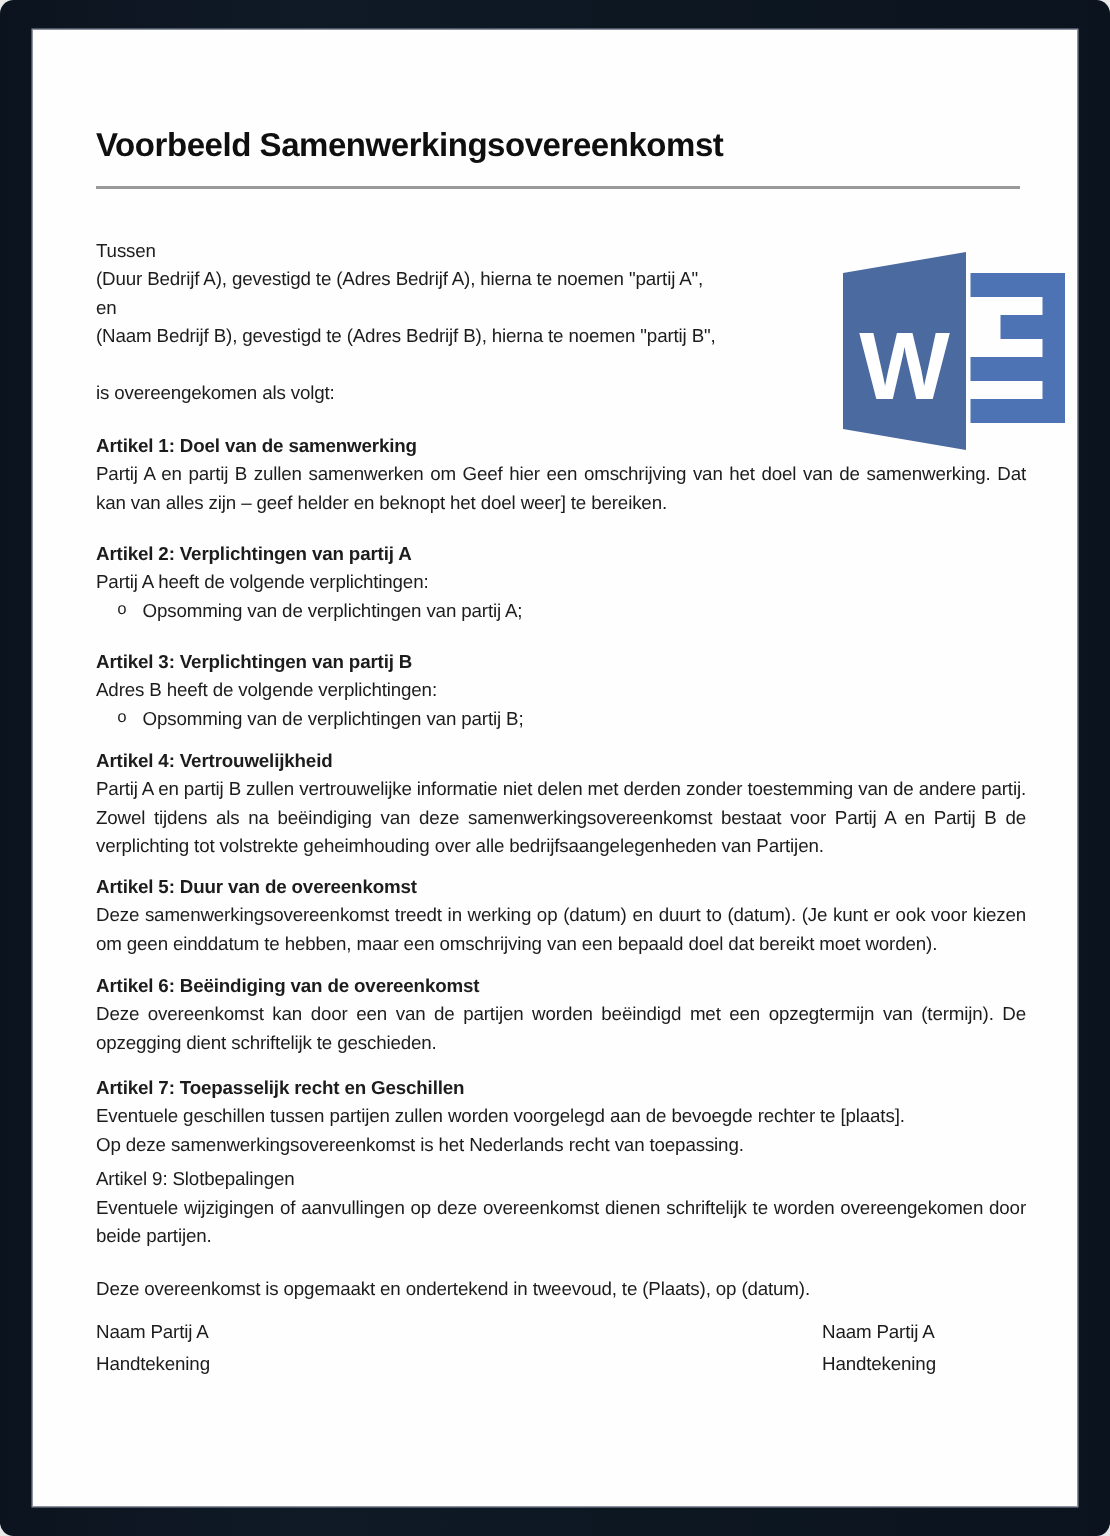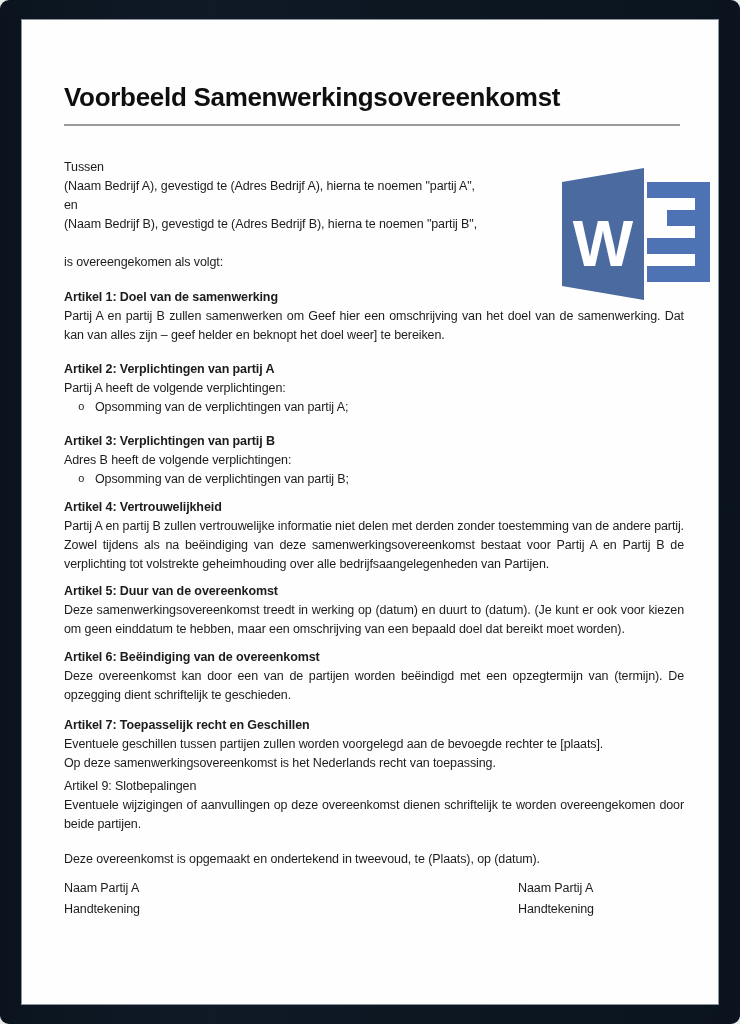--- a/index.html
+++ b/index.html
@@ -23,21 +23,21 @@
     color: #1c1c1c;
     font-size: 12.5px;
     line-height: 19px;
     letter-spacing: -0.1px;
     padding: 0 34px 0 42px;
     overflow: hidden;
   }
 
   .doc-title {
     margin-top: 60px;
-    font-size: 26px;
+    font-size: 22px;
     line-height: 34px;
     font-weight: 700;
     color: #0f0f0f;
     letter-spacing: -0.3px;
   }
   .title-rule {
     border: none;
     border-top: 2px solid #9a9a9a;
     margin-top: 10px;
     margin-right: 4px;
@@ -64,21 +64,21 @@
   .bullet-marker {
     width: 8px;
     margin-right: 9px;
     font-family: "Liberation Mono", monospace;
     font-size: 11px;
     line-height: 19px;
   }
 
   .closing { margin-top: 16px; }
 
-  .sig-row { display: flex; margin-top: 9px; }
+  .sig-row { display: flex; margin-top: 9px; gap: 30px; }
   .sig-col { line-height: 21px; }
   .sig-col.left { width: 454px; }
 
   .word-logo {
     position: absolute;
     left: 538px;
     top: 146px;
     width: 150px;
     height: 136px;
   }
@@ -87,21 +87,21 @@
 <body>
 
 <div class="frame">
   <div class="page">
 
     <h1 class="doc-title">Voorbeeld Samenwerkingsovereenkomst</h1>
     <hr class="title-rule">
 
     <div class="intro">
       <div class="italic">Tussen</div>
-      <div>(Naam Bedrijf A), gevestigd te (Adres Bedrijf A), hierna te noemen "partij A",</div>
+      <div>(Duur Bedrijf A), gevestigd te (Adres Bedrijf A), hierna te noemen "partij A",</div>
       <div class="italic">en</div>
       <div>(Naam Bedrijf B), gevestigd te (Adres Bedrijf B), hierna te noemen "partij B",</div>
       <div class="spacer-line"></div>
       <div class="italic">is overeengekomen als volgt:</div>
     </div>
 
     <div class="article m16">
       <div class="art-heading">Artikel 1: Doel van de samenwerking</div>
       <div class="justify">Partij A en partij B zullen samenwerken om Geef hier een omschrijving van het doel van de samenwerking. Dat kan van alles zijn – geef helder en beknopt het doel weer] te bereiken.</div>
     </div>

